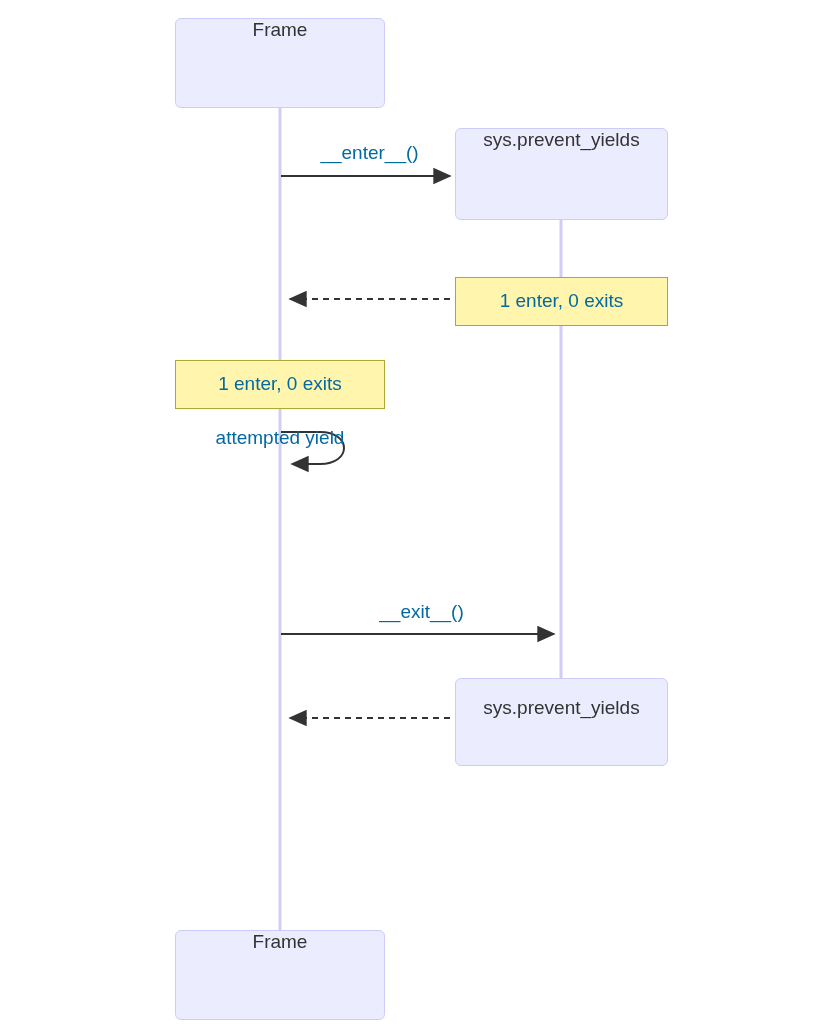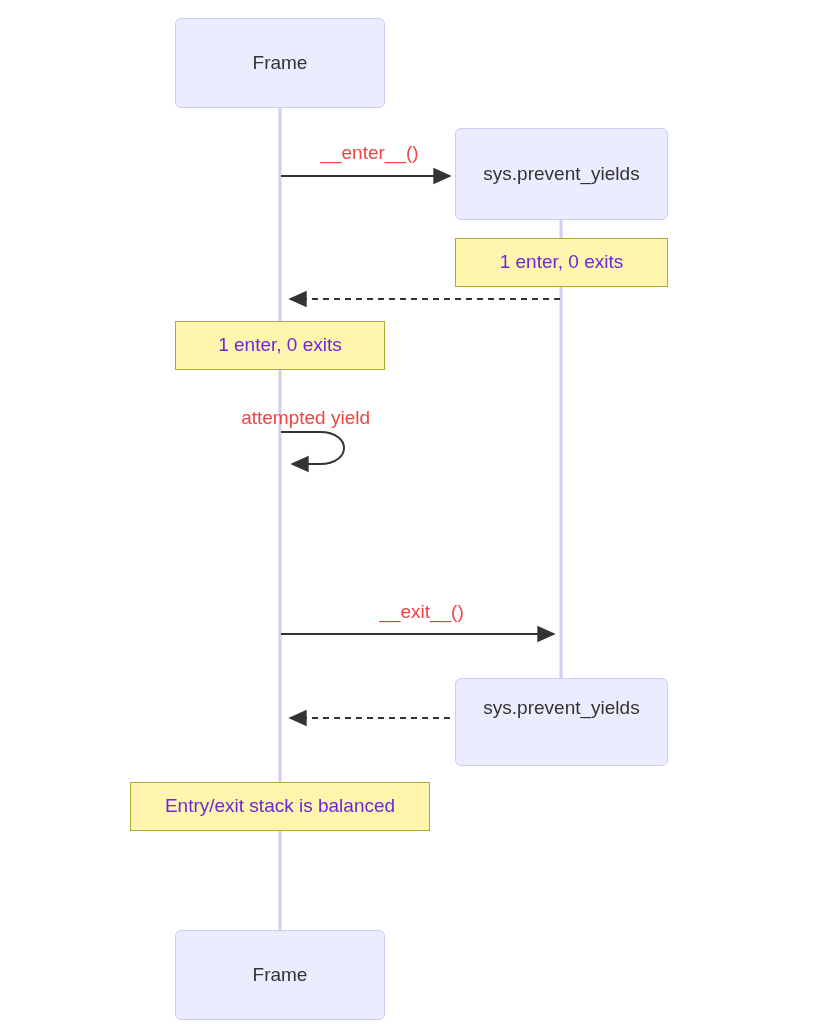--- a/index.html
+++ b/index.html
@@ -33,49 +33,50 @@
   }
 
   
   .actor-box {
     position: absolute;
     box-sizing: border-box;
     background: #ececff;
     border: 1px solid #ccccfa;
     border-radius: 6px;
     display: flex;
-    align-items: center;
+    align-items: flex-start;
     justify-content: center;
     color: #333333;
     font-size: 19px;
     line-height: 1.15;
     text-align: center;
   }
 
   
   .note-box {
     position: absolute;
     box-sizing: border-box;
     background: #fff5ad;
     border: 1px solid #aaaa33;
     display: flex;
     align-items: center;
     justify-content: center;
-    color: #6d28d9;
+    color: #0369a1;
     font-size: 19px;
     line-height: 1.28;
     text-align: center;
     padding: 2px 10px;
     white-space: pre-line;
+    margin-top: 39px;
   }
 
   
   .msg-label {
     position: absolute;
-    color: #ef4444;
+    color: #0369a1;
     font-size: 19px;
     line-height: 1;
     text-align: center;
     white-space: nowrap;
   }
 </style>
 </head>
 <body>
 
 <div id="diagram">
@@ -131,36 +132,33 @@
   </div>
 
   <div class="note-box" style="left:455px; top:238px; width:213px; height:49px;">
     <span>1 enter, 0 exits</span>
   </div>
 
   <div class="note-box" style="left:175px; top:321px; width:210px; height:49px;">
     <span>1 enter, 0 exits</span>
   </div>
 
-  <div class="msg-label" style="left:190px; top:408px; width:180px; text-align:right;">
+  <div class="msg-label" style="left:190px; top:428px; width:180px; text-align:center;">
     <span>attempted yield</span>
   </div>
 
 
   <div class="msg-label" style="left:281px; top:602px; width:281px;">
     <span>__exit__()</span>
   </div>
 
   <div class="actor-box" style="left:455px; top:678px; width:213px; height:88px; align-items:flex-start; padding-top:18px;">
     <span>sys.prevent_yields</span>
   </div>
 
 
-  <div class="note-box" style="left:130px; top:782px; width:300px; height:49px;">
-    <span>Entry/exit stack is balanced</span>
-  </div>
 
 
   <div class="actor-box" style="left:175px; top:930px; width:210px; height:90px;">
     <span>Frame</span>
   </div>
 
 </div>
 
 </body></html>

